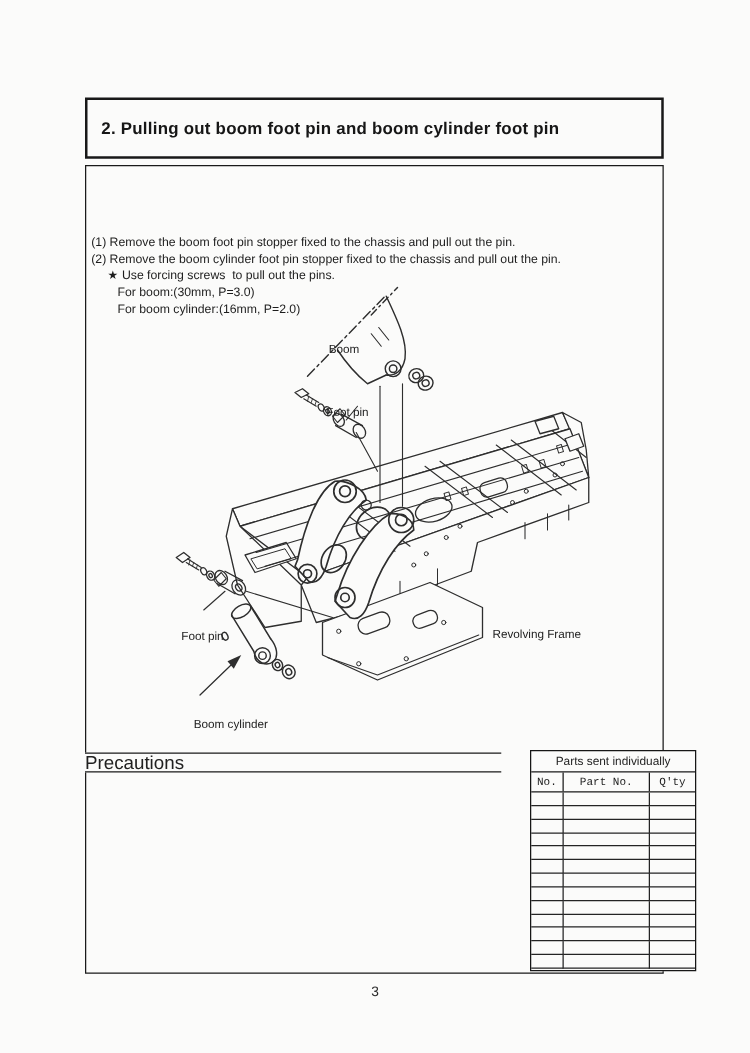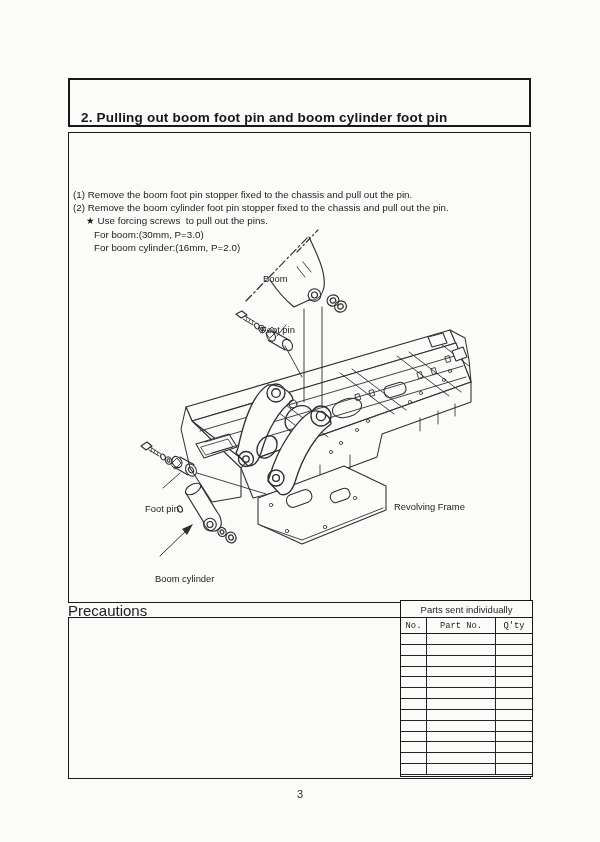--- a/index.html
+++ b/index.html
@@ -9,21 +9,21 @@
     font-family:"Liberation Sans","DejaVu Sans",sans-serif;
     color:#1f1f1f;
     position:relative;
     overflow:hidden;
   }
   .abs{position:absolute;}
   
   .title-box{
     left:68px;top:78px;width:463px;height:49px;
     border:2px solid #181818;
-    display:flex;align-items:flex-end;
+    display:flex;align-items:center;
     box-sizing:border-box;
   }
   .title-box span{
     font-size:13.5px;font-weight:bold;letter-spacing:.2px;
     padding-left:11px;color:#161616;
   }
   
   .outer-frame{
     left:68px;top:132px;width:463px;height:647px;
     border:1.5px solid #1a1a1a;
@@ -44,21 +44,21 @@
   .prec-header{
     left:68px;top:602px;width:333px;height:16px;
     border-top:1.5px solid #1a1a1a;border-bottom:1.5px solid #1a1a1a;
     box-sizing:border-box;
     display:flex;align-items:center;justify-content:flex-start;
     font-size:15px;color:#202020;
     background:#fbfbfa;
   }
   
   .parts-table{
-    left:400px;top:600px;width:133px;height:177px;
+    left:424px;top:600px;width:133px;height:177px;
     border:1.6px solid #161616;
     box-sizing:border-box;
     background:#fbfbfa;
     display:flex;flex-direction:column;
   }
   .parts-h1{
     height:16px;flex:0 0 16px;
     border-bottom:1.4px solid #1a1a1a;
     display:flex;align-items:center;justify-content:center;
     font-size:9.5px;color:#1e1e1e;

